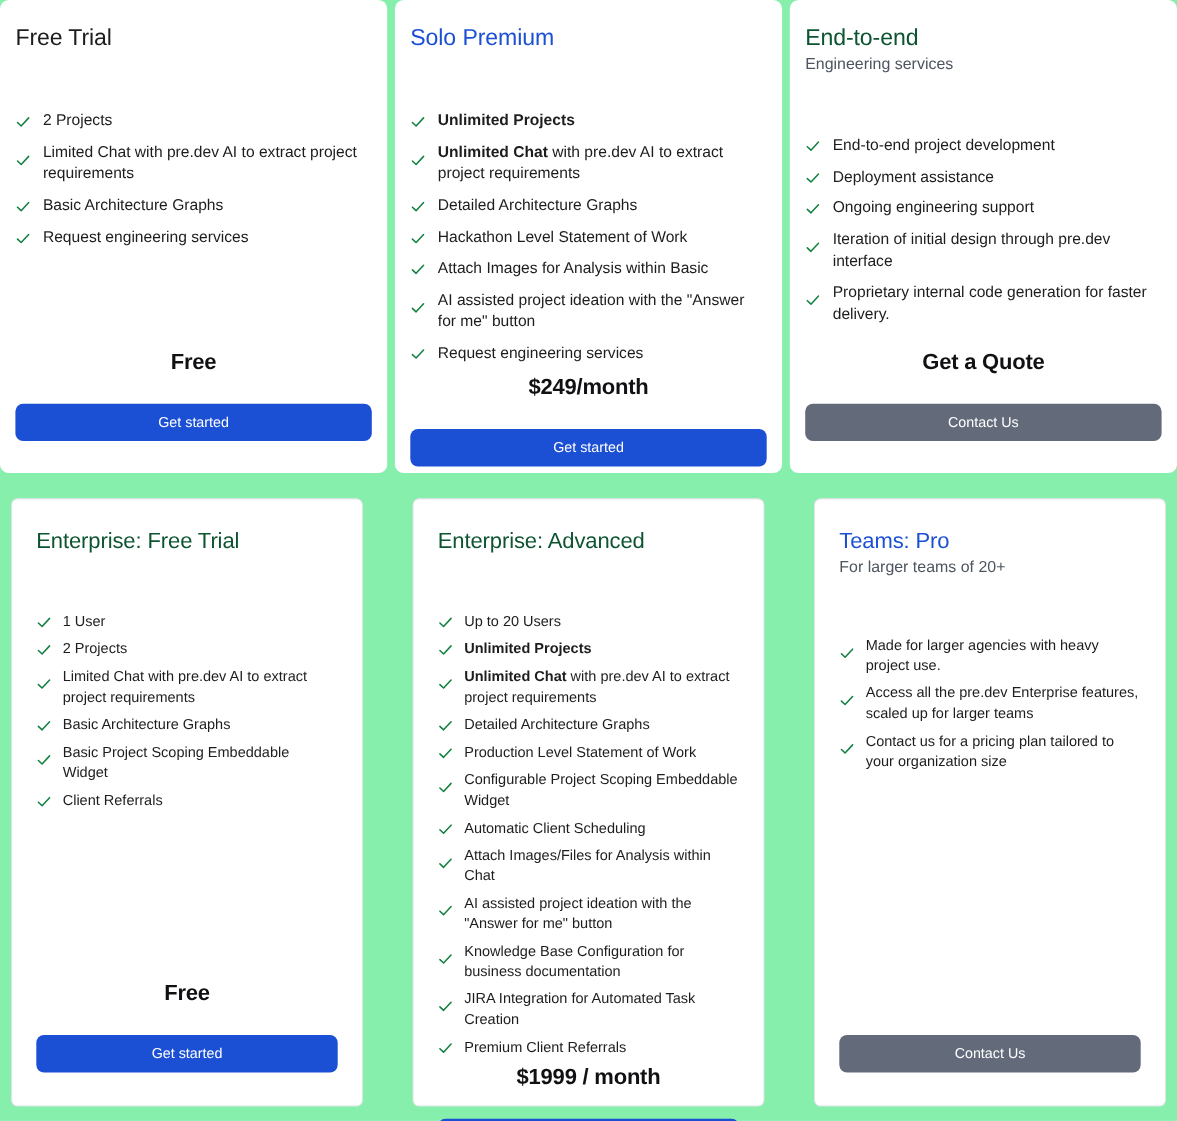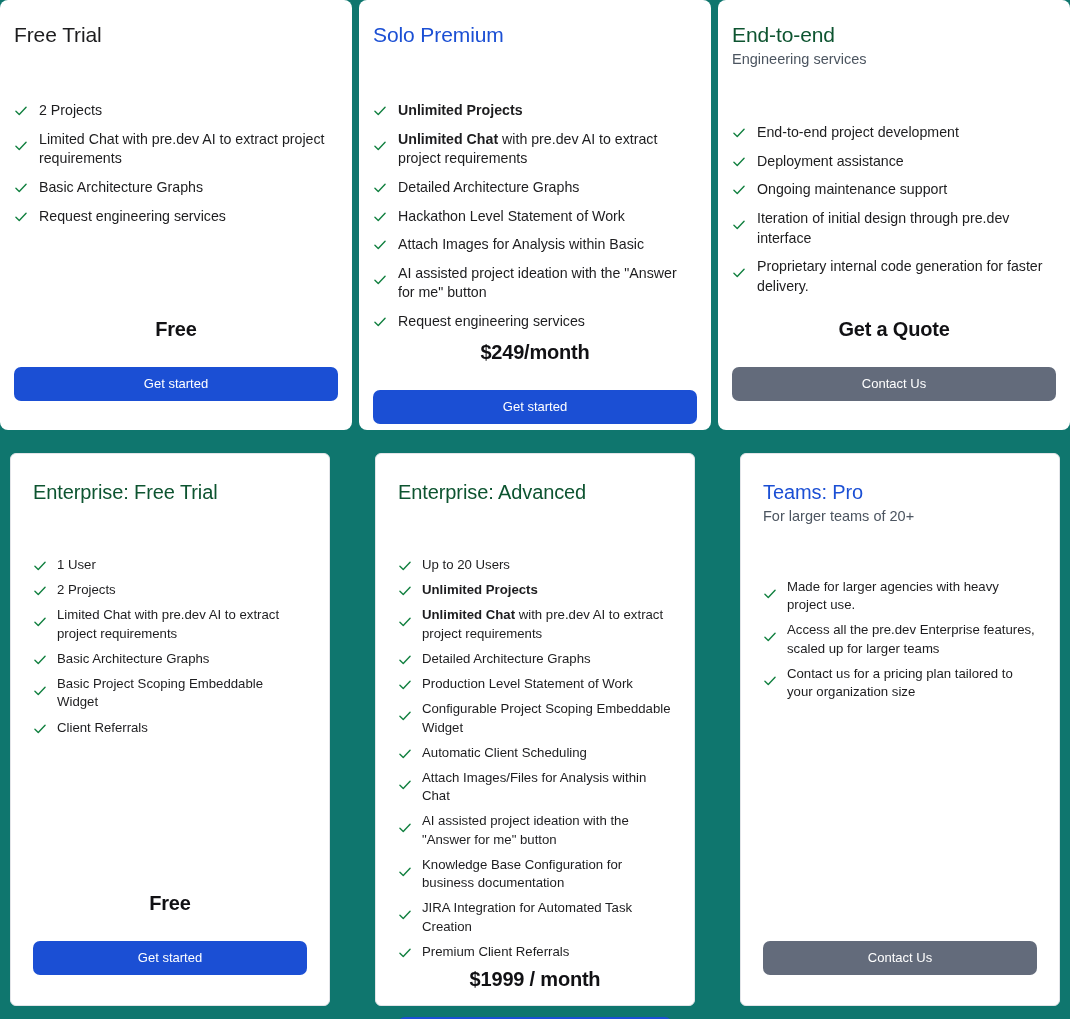--- a/index.html
+++ b/index.html
@@ -9,21 +9,21 @@
     height: 1019px;
     background: #ffffff;
     font-family: "Liberation Sans", sans-serif;
     overflow: hidden;
   }
 
   .page {
     position: relative;
     width: 1070px;
     height: 1019px;
-    background: #0f766e;
+    background: #86efac;
   }
 
   
   .row-top {
     position: absolute;
     left: 0; top: 0;
     width: 1070px;
     height: 430px;
     display: flex;
     gap: 7px;
@@ -277,21 +277,21 @@
               </svg>
             </span>
             <span class="feature-text">Deployment assistance</span>
           </li>
           <li class="feature">
             <span class="check">
               <svg viewBox="0 0 16 16" fill="none" aria-hidden="true">
                 <path d="M2.2 8.4 L6.0 12.0 L13.8 3.6" stroke="currentColor" stroke-width="1.6" stroke-linecap="round" stroke-linejoin="round"></path>
               </svg>
             </span>
-            <span class="feature-text">Ongoing maintenance support</span>
+            <span class="feature-text">Ongoing engineering support</span>
           </li>
           <li class="feature two-line">
             <span class="check">
               <svg viewBox="0 0 16 16" fill="none" aria-hidden="true">
                 <path d="M2.2 8.4 L6.0 12.0 L13.8 3.6" stroke="currentColor" stroke-width="1.6" stroke-linecap="round" stroke-linejoin="round"></path>
               </svg>
             </span>
             <span class="feature-text">Iteration of initial design through pre.dev interface</span>
           </li>
           <li class="feature two-line">

